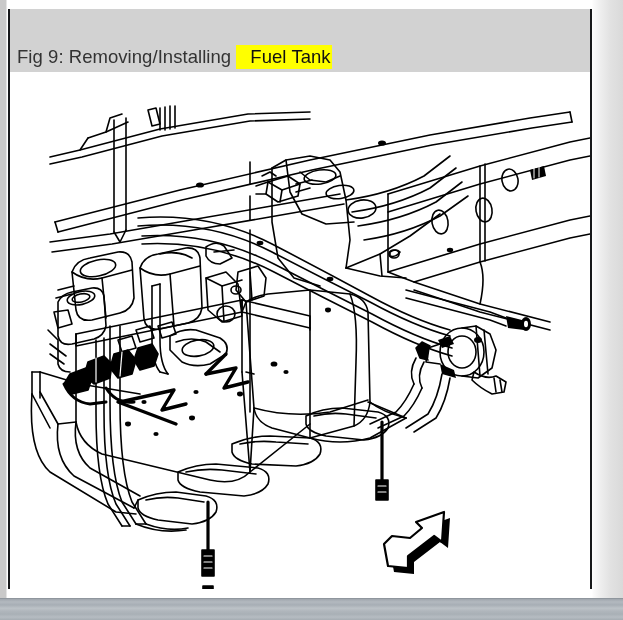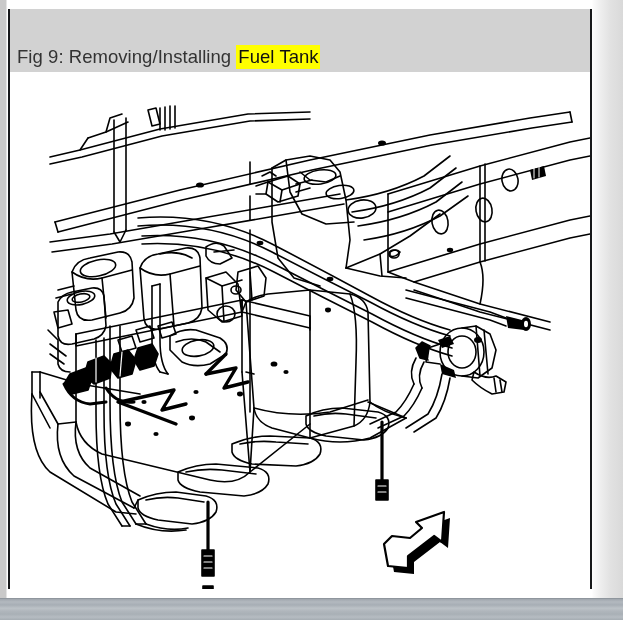--- a/index.html
+++ b/index.html
@@ -65,21 +65,21 @@
     bottom: 4px;
     font-size: 18.5px;
     line-height: 22px;
     color: #333333;
     white-space: nowrap;
     letter-spacing: 0.05px;
   }
   .caption-text .hl {
     background: #ffff00;
     color: #111111;
-    padding: 1px 1px 2px 2px;
+    padding: 1px 1px 2px 14px;
   }
 
   
   .figure-area {
     position: absolute;
     left: 0;
     top: 63px;
     right: 0;
     bottom: 0;
     background: #ffffff;

